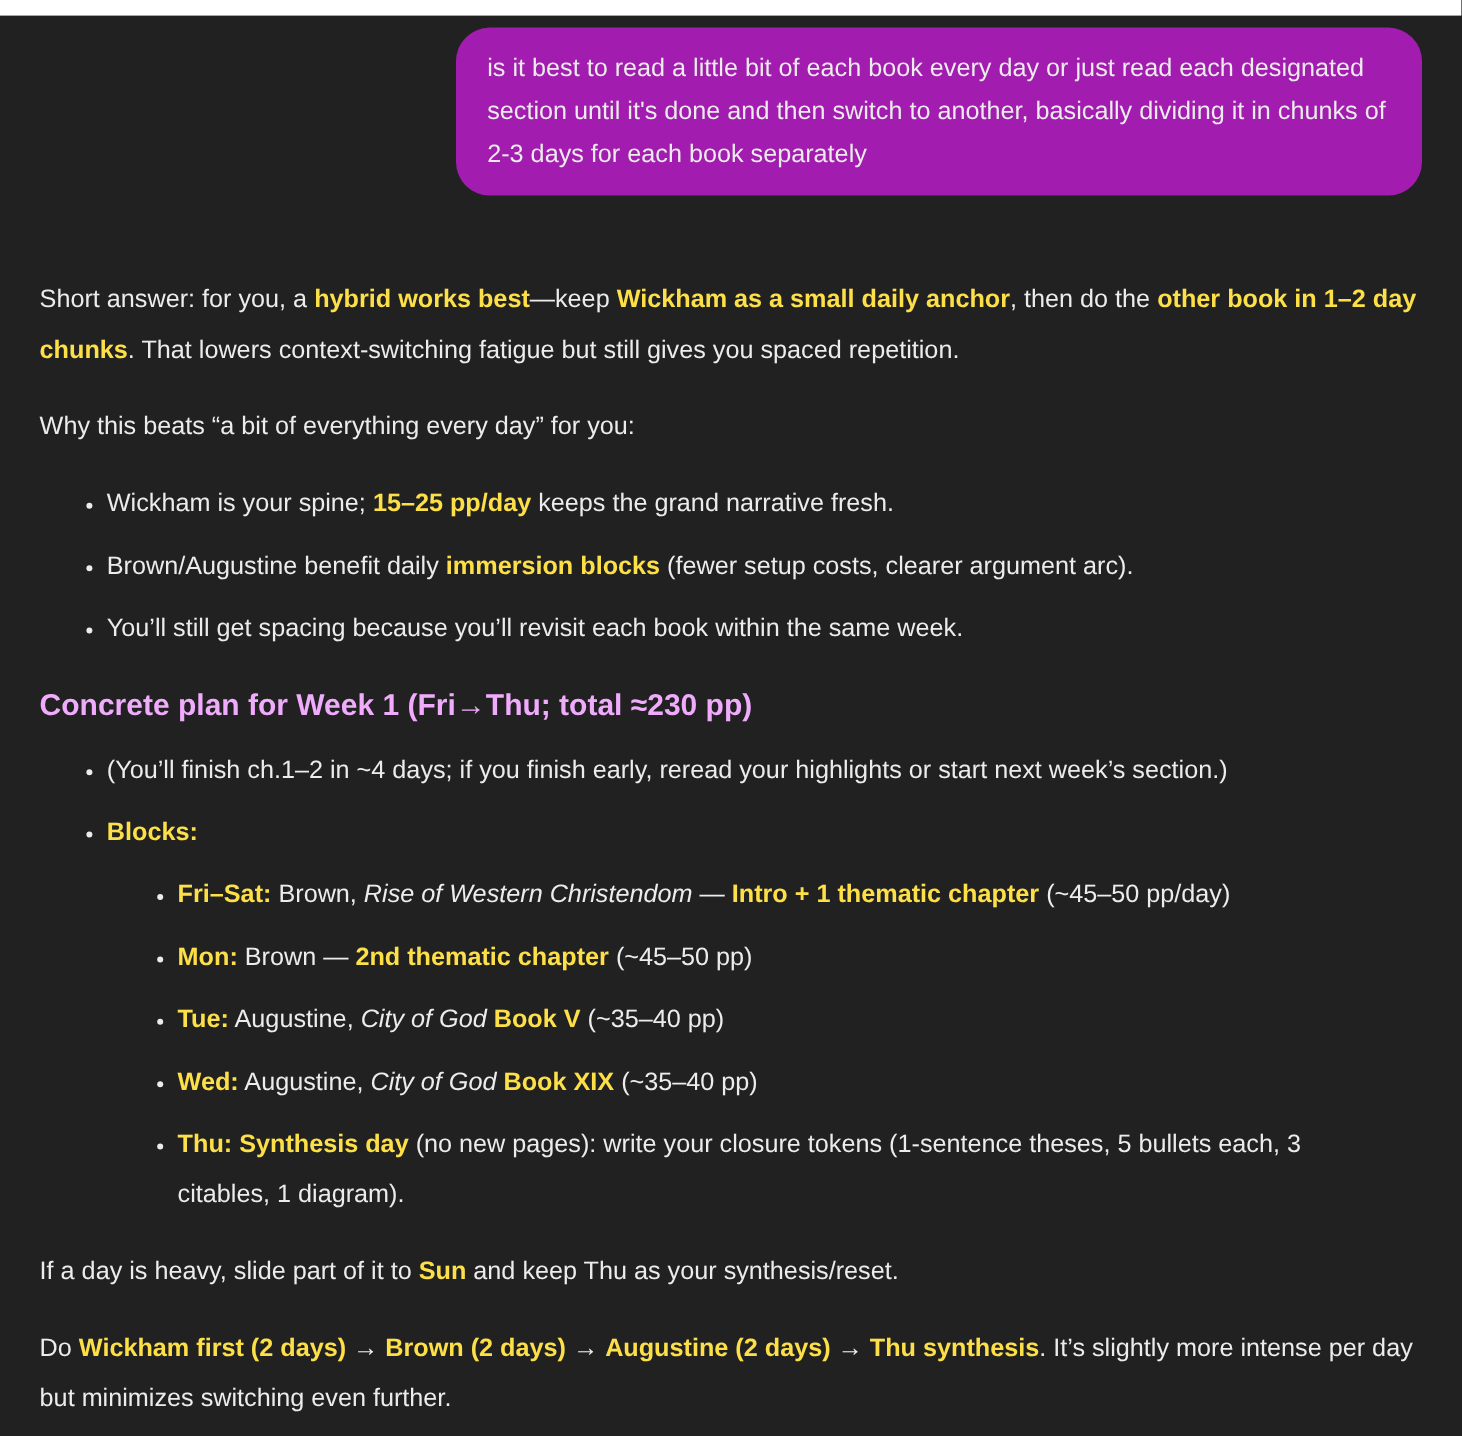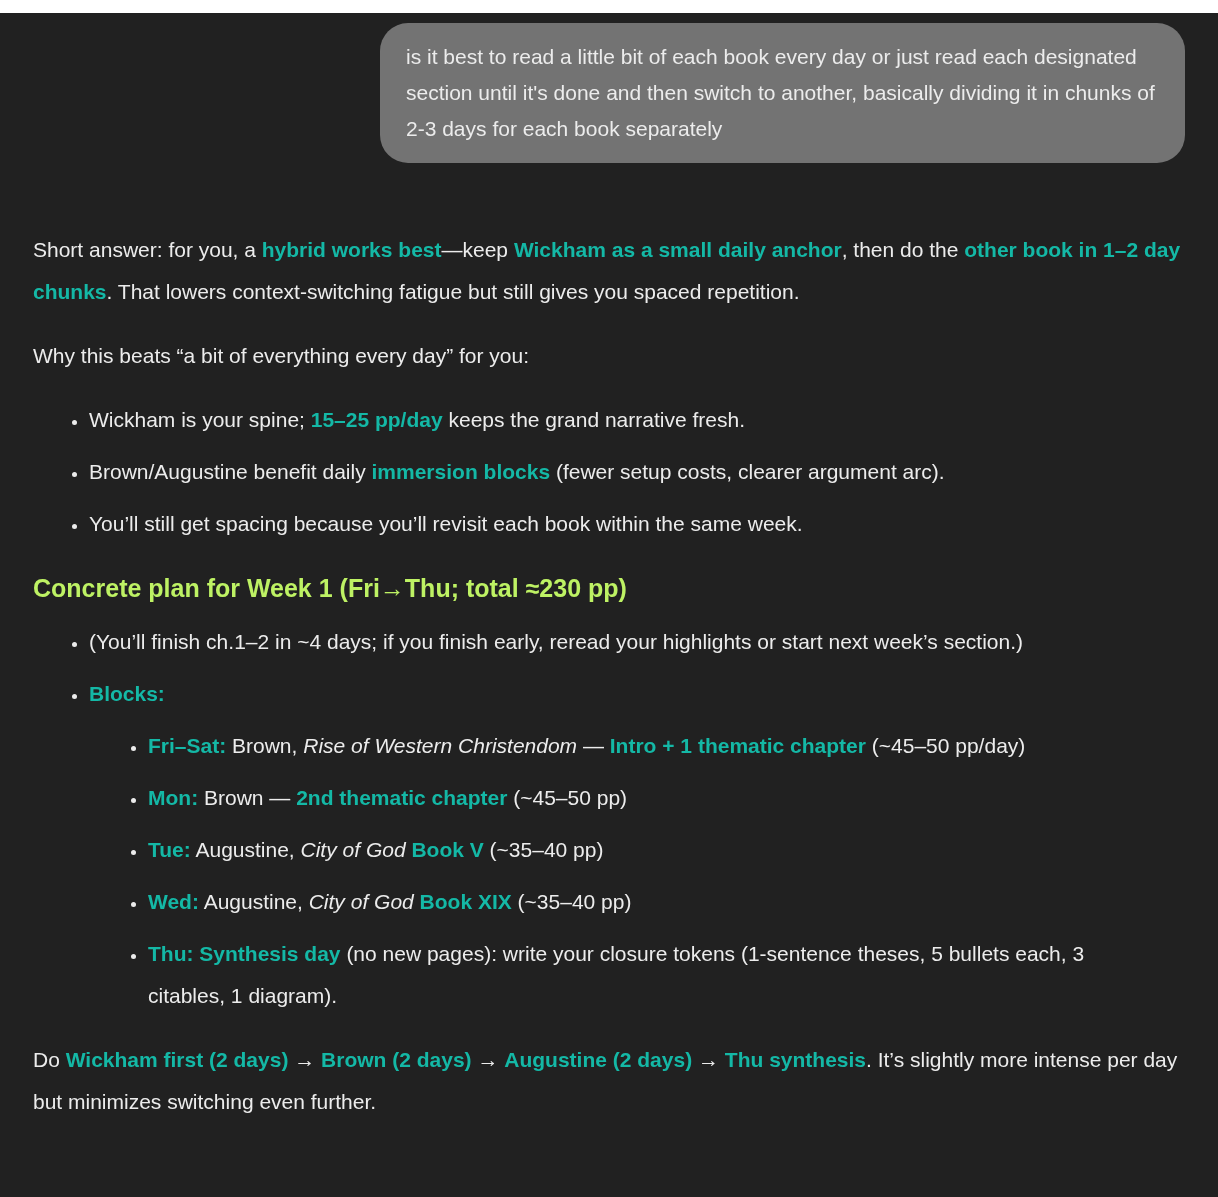--- a/index.html
+++ b/index.html
@@ -19,21 +19,21 @@
   }
   .chat {
     padding: 0 33px;
   }
   .user-row {
     display: flex;
     justify-content: flex-end;
     margin-top: 10px;
   }
   .user-bubble {
-    background: #737373;
+    background: #a21caf;
     border-radius: 28px;
     width: 805px;
     padding: 16px 26px;
     font-size: 21px;
     line-height: 36px;
     color: #ececec;
   }
   .reply {
     padding-top: 66px;
     font-size: 21px;
@@ -43,34 +43,34 @@
     margin: 22px 0;
   }
   .reply p:first-child {
     margin-top: 0;
   }
   .reply h3 {
     margin: 26px 0 8px;
     font-size: 25px;
     line-height: 34px;
     font-weight: 700;
-    color: #bef264;
+    color: #f0abfc;
   }
   .reply ul {
     margin: 16px 0 14px;
     padding-left: 46px;
     list-style: disc;
   }
   .reply ul ul {
     margin: 0;
     padding-left: 49px;
   }
   .reply li { margin: 10px; }
   .reply li::marker { color: #ececec; font-size: 0.85em; }
-  .b { font-weight: 700; color: #14b8a6; }
+  .b { font-weight: 700; color: #fde047; }
   .i { font-style: italic; }
 </style>
 </head>
 <body>
 
 <div class="top-strip"></div>
 
 <main class="chat">
 
   <div class="user-row">
@@ -102,18 +102,19 @@
         <ul>
           <li><span class="b">Fri–Sat:</span><span> Brown, </span><span class="i">Rise of Western Christendom</span><span> — </span><span class="b">Intro + 1 thematic chapter</span><span> (~45–50 pp/day)</span></li>
           <li><span class="b">Mon:</span><span> Brown — </span><span class="b">2nd thematic chapter</span><span> (~45–50 pp)</span></li>
           <li><span class="b">Tue:</span><span> Augustine, </span><span class="i">City of God</span><span> </span><span class="b">Book V</span><span> (~35–40 pp)</span></li>
           <li><span class="b">Wed:</span><span> Augustine, </span><span class="i">City of God</span><span> </span><span class="b">Book XIX</span><span> (~35–40 pp)</span></li>
           <li><span class="b">Thu: Synthesis day</span><span> (no new pages): write your closure tokens (1-sentence theses, 5 bullets each, 3 citables, 1 diagram).</span></li>
         </ul>
       </li>
     </ul>
 
+    <p><span>If a day is heavy, slide part of it to </span><span class="b">Sun</span><span> and keep Thu as your synthesis/reset.</span></p>
 
 
     <p><span>Do </span><span class="b">Wickham first (2 days)</span><span> → </span><span class="b">Brown (2 days)</span><span> → </span><span class="b">Augustine (2 days)</span><span> → </span><span class="b">Thu synthesis</span><span>. It’s slightly more intense per day but minimizes switching even further.</span></p>
 
   </div>
 </main>
 
 </body></html>

